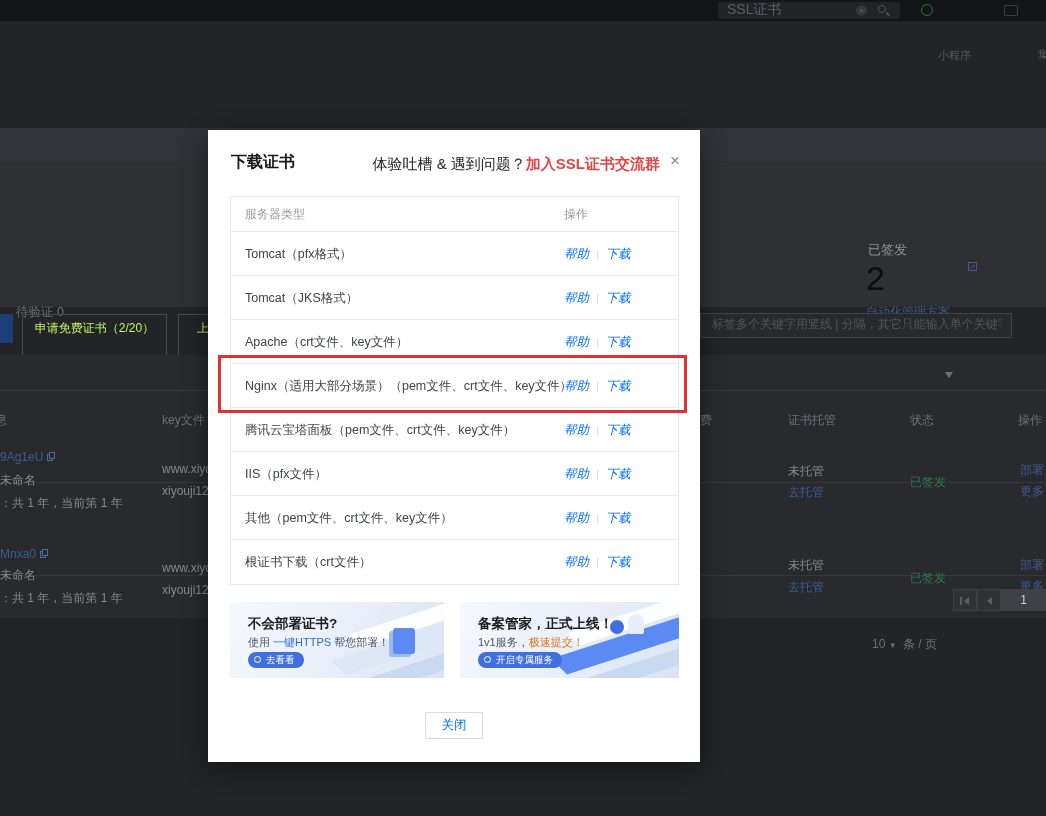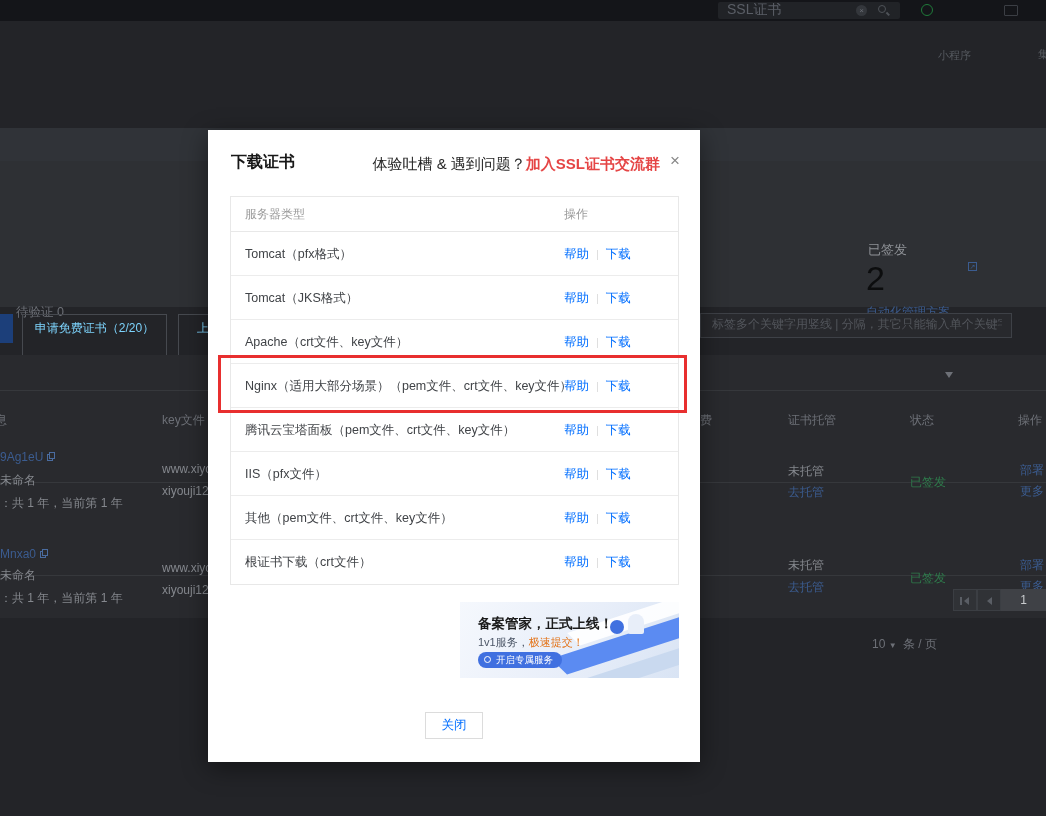--- a/index.html
+++ b/index.html
@@ -16,21 +16,21 @@
   .mag{position:absolute;left:160px;top:3px;width:8px;height:8px;border:1.5px solid #4e5258;border-radius:50%;}
   .mag:after{content:"";position:absolute;left:7px;top:7px;width:4px;height:1.5px;background:#4e5258;transform:rotate(45deg);}
   .mp-ic{position:absolute;left:921px;top:4px;width:12px;height:12px;border:1.5px solid #1f7a3a;border-radius:50%;}
   .console-ic{position:absolute;left:1004px;top:5px;width:14px;height:11px;border:1.5px solid #3b3e44;border-radius:1px;}
 
   .notice{left:0;top:128px;width:1046px;height:33px;background:#303338;}
   .stats-panel{left:0;top:161px;width:1046px;height:146px;background:#2e3034;}
   .table-panel{left:0;top:355px;width:1046px;height:263px;background:#292a2e;}
   .hline{position:absolute;left:0;width:1046px;height:1px;background:#36383c;}
 
-  .btn-outline{position:absolute;height:47px;border:1px solid #46494f;color:#7dd3fc;font-size:12px;text-align:center;line-height:27px;background:transparent;}
+  .btn-outline{position:absolute;height:47px;border:1px solid #46494f;color:#bef264;font-size:12px;text-align:center;line-height:27px;background:transparent;}
   .bg-search{position:absolute;left:700px;top:313px;width:312px;height:25px;background:#28292d;border:1px solid #3e4147;}
   .bg-search input{position:absolute;left:11px;top:3px;width:290px;background:transparent;border:0;outline:0;color:#53565c;font-size:12px;padding:0;}
   .bg-search input::placeholder{color:#53565c;opacity:1;}
 
   .hdr{color:#6d7077;font-size:12px;}
   .cell{color:#85888e;font-size:12px;}
   .dimlink{color:#3b5c90;font-size:12px;}
   .green{color:#2e7a4b;font-size:12px;}
   .copy-ic{display:inline-block;position:relative;width:8px;height:9px;margin-left:4px;}
   .copy-ic i{position:absolute;display:block;border:1px solid #4a6ca0;}
@@ -50,21 +50,21 @@
   .m-feedback{position:absolute;right:40px;top:25px;font-size:15px;color:#262626;}
   .m-feedback a{color:#e54545;font-weight:bold;text-decoration:none;}
   .m-close{position:absolute;right:20px;top:21px;font-size:17px;color:#888;cursor:pointer;}
   .m-table{position:absolute;left:22px;top:66px;width:449px;border:1px solid #e8e8e8;}
   .m-thead{position:relative;height:35px;line-height:35px;border-bottom:1px solid #e8e8e8;color:#999;font-size:12px;}
   .m-row{position:relative;height:44px;line-height:44px;border-bottom:1px solid #ececec;font-size:12.5px;color:#404347;}
   .m-row:last-child{border-bottom:0;}
   .m-row .lbl{padding-left:14px;}
   .m-thead .lbl{padding-left:14px;}
   .op-block{position:absolute;left:333px;top:0;display:flex;align-items:center;height:100%;gap:7px;}
-  .op-block a{color:#006eff;text-decoration:none;font-size:12.5px;}
+  .op-block a{color:#006eff;text-decoration:none;font-size:12.5px;font-style:italic;}
   .op-sep{color:#dcdcdc;font-size:11px;}
   .hi-box{position:absolute;left:10px;top:225px;width:469px;height:58px;border:3px solid #e82f2f;z-index:12;pointer-events:none;}
 
   .banner{position:absolute;top:472px;height:76px;background:linear-gradient(120deg,#f5f8fd 0%,#e8eef9 55%,#d9e4f4 100%);overflow:hidden;}
   .banner .b-title{position:absolute;left:18px;top:13px;font-size:13.5px;font-weight:bold;color:#1a1a1a;}
   .banner .b-desc{position:absolute;left:18px;top:33px;font-size:11px;color:#4b5566;}
   .b-hl-blue{color:#2f6ae0;}
   .b-hl-orange{color:#e37318;}
   .b-btn{position:absolute;left:18px;top:50px;height:16px;background:#4070e0;border-radius:9px;color:#fff;font-size:9.5px;line-height:16px;padding:0 9px 0 18px;cursor:pointer;}
   .b-btn .loc-ic{position:absolute;left:6px;top:4px;width:7px;height:7px;border:1.2px solid #fff;border-radius:50%;}
@@ -230,20 +230,29 @@
         <span class="op-block">
             <a href="#">帮助</a>
             <span class="op-sep">|</span>
             <a href="#">下载</a>
           </span>
       </div>
     </div>
 
     <div class="hi-box"></div>
 
+    <div class="banner" style="left:22px;width:214px;">
+      <div class="iso" style="left:120px;top:10px;width:140px;height:16px;background:#ffffff;opacity:.9;"></div>
+      <div class="iso" style="left:105px;top:34px;width:150px;height:18px;background:#dce6f4;"></div>
+      <div class="iso" style="left:130px;top:58px;width:130px;height:16px;background:#c9d9ef;"></div>
+      <div class="abs" style="left:163px;top:26px;width:22px;height:26px;background:#5b8bf2;border-radius:3px;box-shadow:-4px 3px 0 #9db9ea;"></div>
+      <div class="b-title">不会部署证书?</div>
+      <div class="b-desc"><span>使用 </span><span class="b-hl-blue">一键HTTPS</span><span> 帮您部署！</span></div>
+      <div class="b-btn"><span class="loc-ic"></span><span>去看看</span></div>
+    </div>
 
     <div class="banner" style="left:252px;width:219px;">
       <div class="iso" style="left:110px;top:6px;width:150px;height:16px;background:#ffffff;opacity:.9;"></div>
       <div class="iso" style="left:95px;top:30px;width:160px;height:20px;background:#5b8bf2;"></div>
       <div class="iso" style="left:120px;top:56px;width:140px;height:16px;background:#c9d9ef;"></div>
       <div class="abs" style="left:150px;top:18px;width:14px;height:14px;background:#4070e0;border-radius:50%;"></div>
       <div class="abs" style="left:168px;top:12px;width:16px;height:20px;background:#e8eef9;border-radius:8px 8px 2px 2px;"></div>
       <div class="b-title">备案管家，正式上线！</div>
       <div class="b-desc"><span>1v1服务，</span><span class="b-hl-orange">极速提交！</span><span></span></div>
       <div class="b-btn"><span class="loc-ic"></span><span>开启专属服务</span></div>

